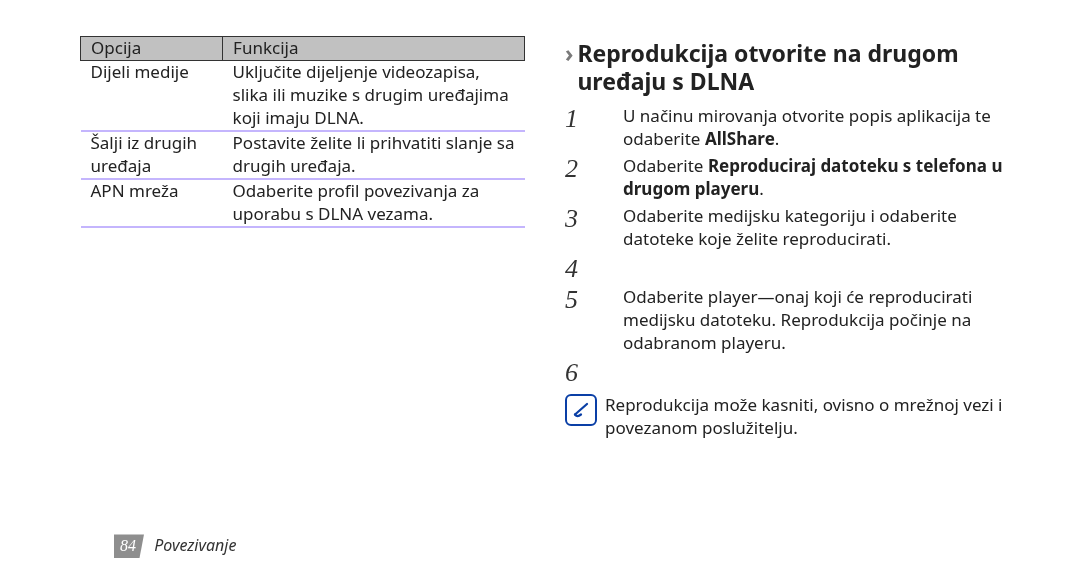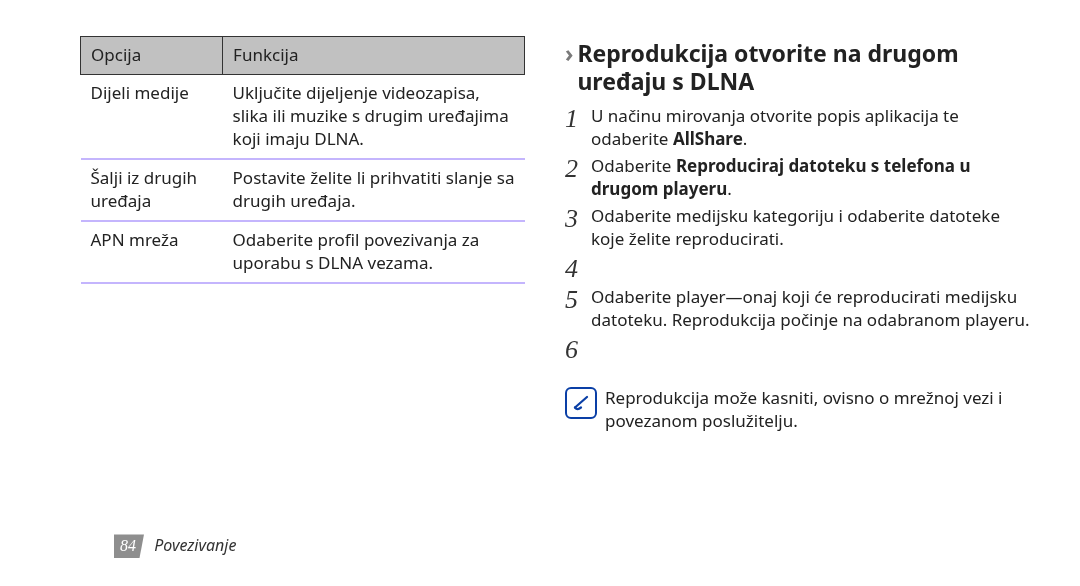--- a/index.html
+++ b/index.html
@@ -30,21 +30,21 @@
 
   
   table.opts {
     border-collapse: collapse;
     width: 100%;
     table-layout: fixed;
   }
   table.opts td, table.opts th {
     text-align: left;
     vertical-align: top;
-    padding: 7px 10px;
+    padding: 0 10px;
     font-weight: 400;
   }
   table.opts thead td {
     background: #c1c1c1;
     border: 1px solid #333;
   }
   table.opts tbody td {
     border-bottom: 2px solid #c4b5fd;
   }
   table.opts col.c1 { width: 32%; }
@@ -84,28 +84,29 @@
     font-family: Georgia, "Times New Roman", serif;
     font-style: italic;
     font-size: 26px;
     line-height: 1;
     color: #333;
     text-align: left;
     padding-top: 1px;
   }
   ol.steps > li .text {
     flex: 1 1 auto;
+    margin-left: 32px;
   }
   .b { font-weight: 700; }
 
   
   .note {
     display: flex;
     align-items: flex-start;
-    margin-top: 24px;
+    margin-top: 8px;
   }
   .note-icon {
     flex: 0 0 28px;
     height: 28px;
     border: 2px solid #0a3fa6;
     border-radius: 6px;
     color: #0a3fa6;
     margin-right: 8px;
     display: flex;
     align-items: center;

